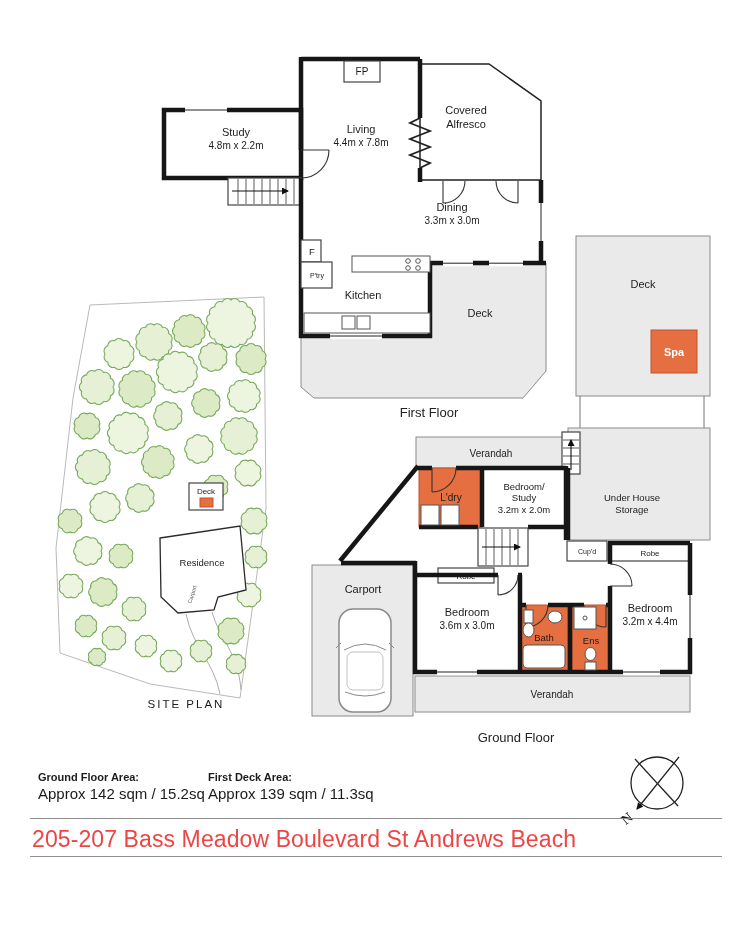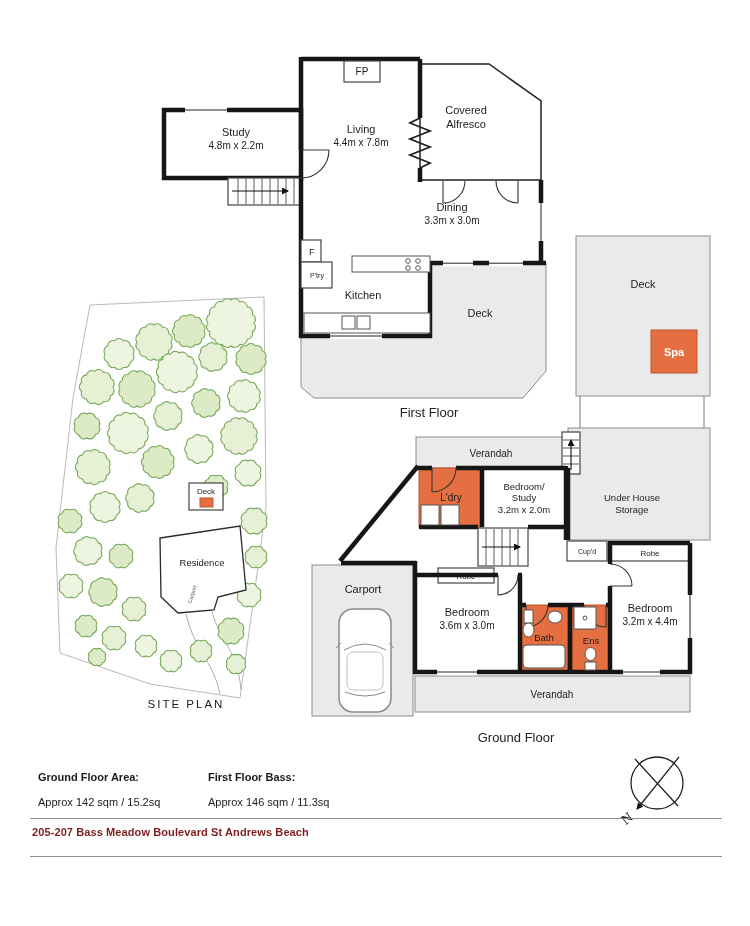--- a/index.html
+++ b/index.html
@@ -43,25 +43,25 @@
   .bound{fill:none;stroke:#b9b9b9;stroke-width:1}
   .drive{fill:none;stroke:#adadad;stroke-width:1}
   .res{fill:#fff;stroke:#2a2a2a;stroke-width:1.3}
   .tree{stroke:var(--tree-stroke);stroke-width:1.1}
   .comp{stroke:#222;stroke-width:1.3;fill:none}
 
   
   .areas{position:absolute;top:771px;left:0;width:750px;height:42px}
   .area{position:absolute;top:0}
   .a1{left:38px}.a2{left:208px}.a3{left:388px}
-  .area-label{font-size:11px;font-weight:bold;margin-bottom:13px}
-  .area-value{font-size:11px}
+  .area-label{font-size:11px;font-weight:bold;margin-bottom:2px}
+  .area-value{font-size:15px}
   .rule{position:absolute;left:30px;width:692px;border-top:1px solid #8f8f8f;height:0}
   .rule1{top:818px}.rule2{top:856px}
-  .title{position:absolute;left:32px;top:826px;font-size:11px;font-weight:bold;color:#7f1d1d;letter-spacing:.1px}
+  .title{position:absolute;left:32px;top:826px;font-size:23px;font-weight:normal;color:#ef4444;letter-spacing:.1px}
   .disclaimer{position:absolute;left:32px;top:878px;font-size:8.5px;color:#454545;width:690px}
 </style>
 </head>
 <body>
 
 <div class="page">
 
 <svg class="plan" width="750" height="926" viewBox="0 0 750 926">
   <defs>
     <marker id="arr" markerUnits="userSpaceOnUse" markerWidth="8" markerHeight="8" refX="6" refY="3.5" orient="auto">
@@ -296,21 +296,21 @@
     <text x="0" y="0" style="font-size:14px;font-weight:bold;font-family:'Liberation Serif',serif" transform="translate(630,822) rotate(-40)">N</text>
   </g>
 </svg>
 
 <div class="areas">
   <div class="area a1">
     <div class="area-label">Ground Floor Area:</div>
     <div class="area-value">Approx 142 sqm / 15.2sq</div>
   </div>
   <div class="area a2">
-    <div class="area-label">First Floor Bass:</div>
-    <div class="area-value">Approx 146 sqm / 11.3sq</div>
+    <div class="area-label">First Deck Area:</div>
+    <div class="area-value">Approx 139 sqm / 11.3sq</div>
   </div>
 </div>
 <div class="rule rule1"></div>
 <h1 class="title">205-207 Bass Meadow Boulevard St Andrews Beach</h1>
 <div class="rule rule2"></div>
 
 </div>
 
 </body></html>

